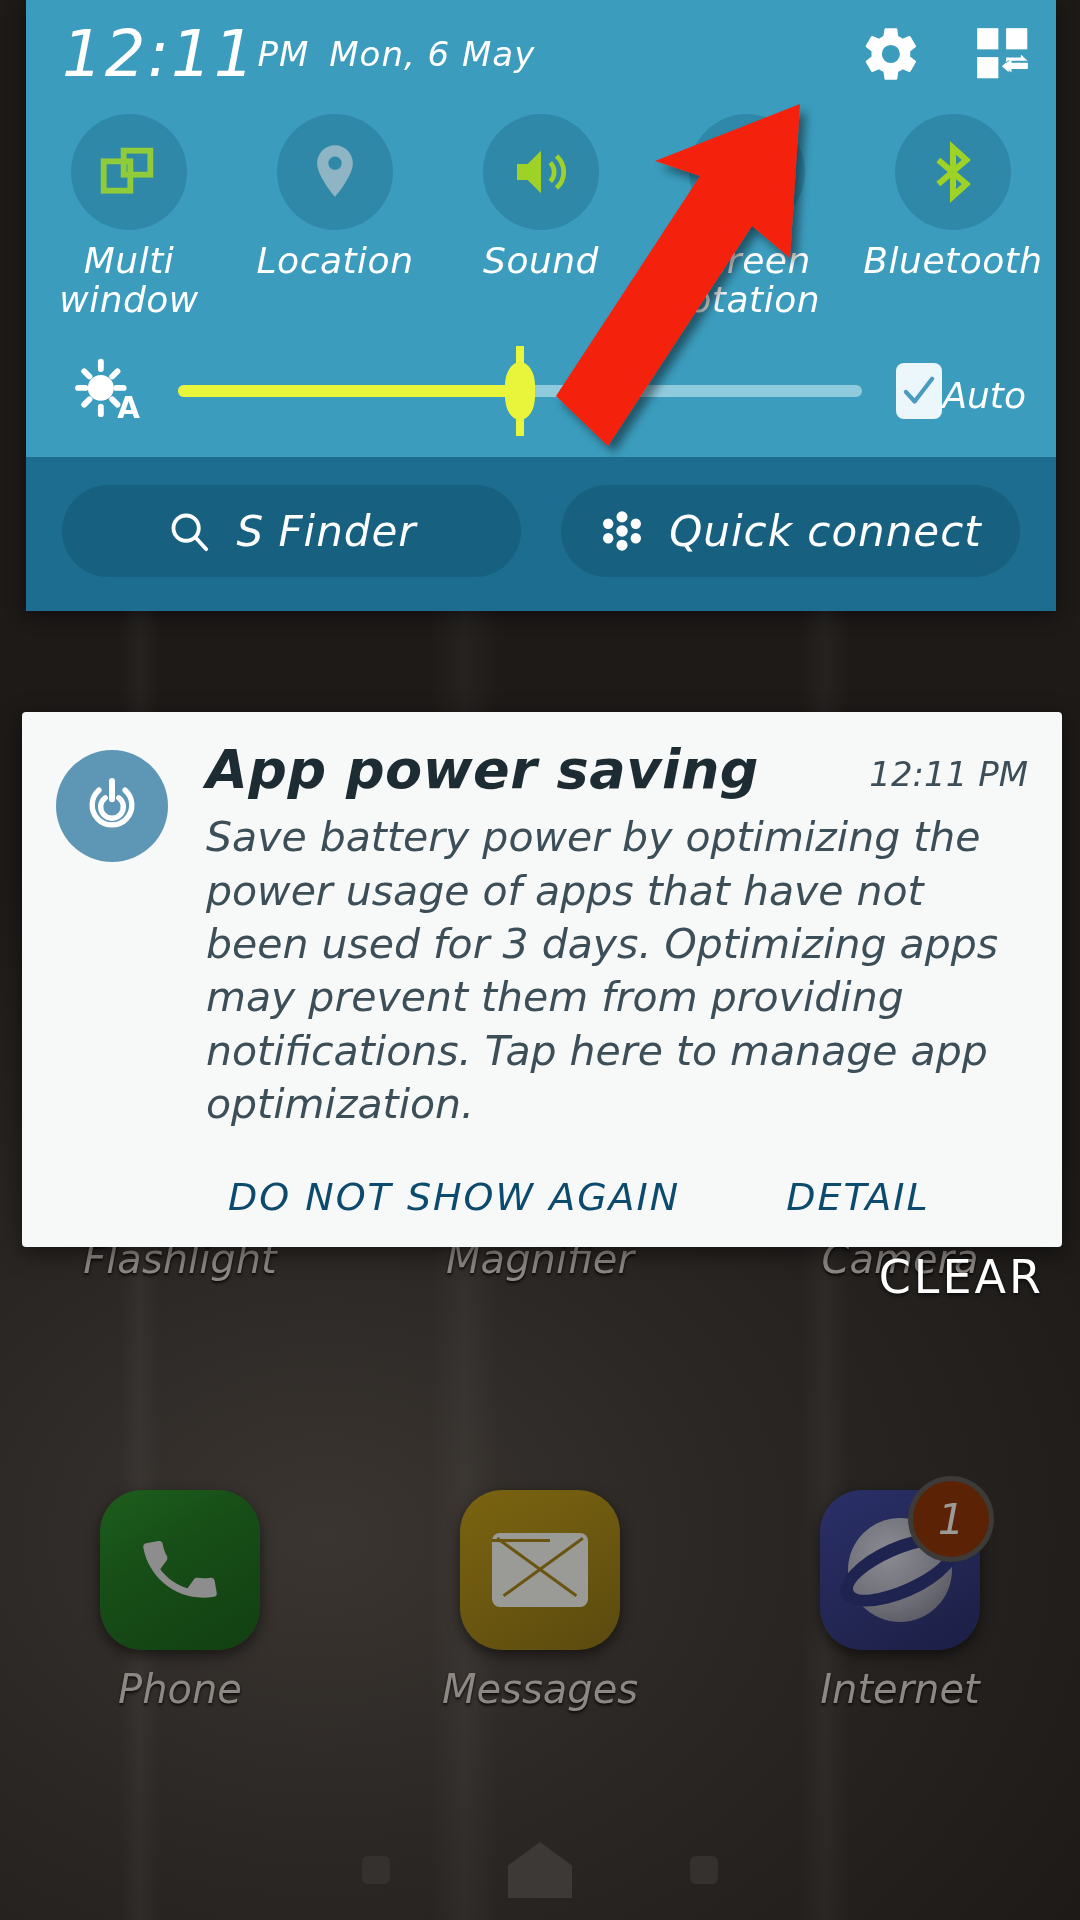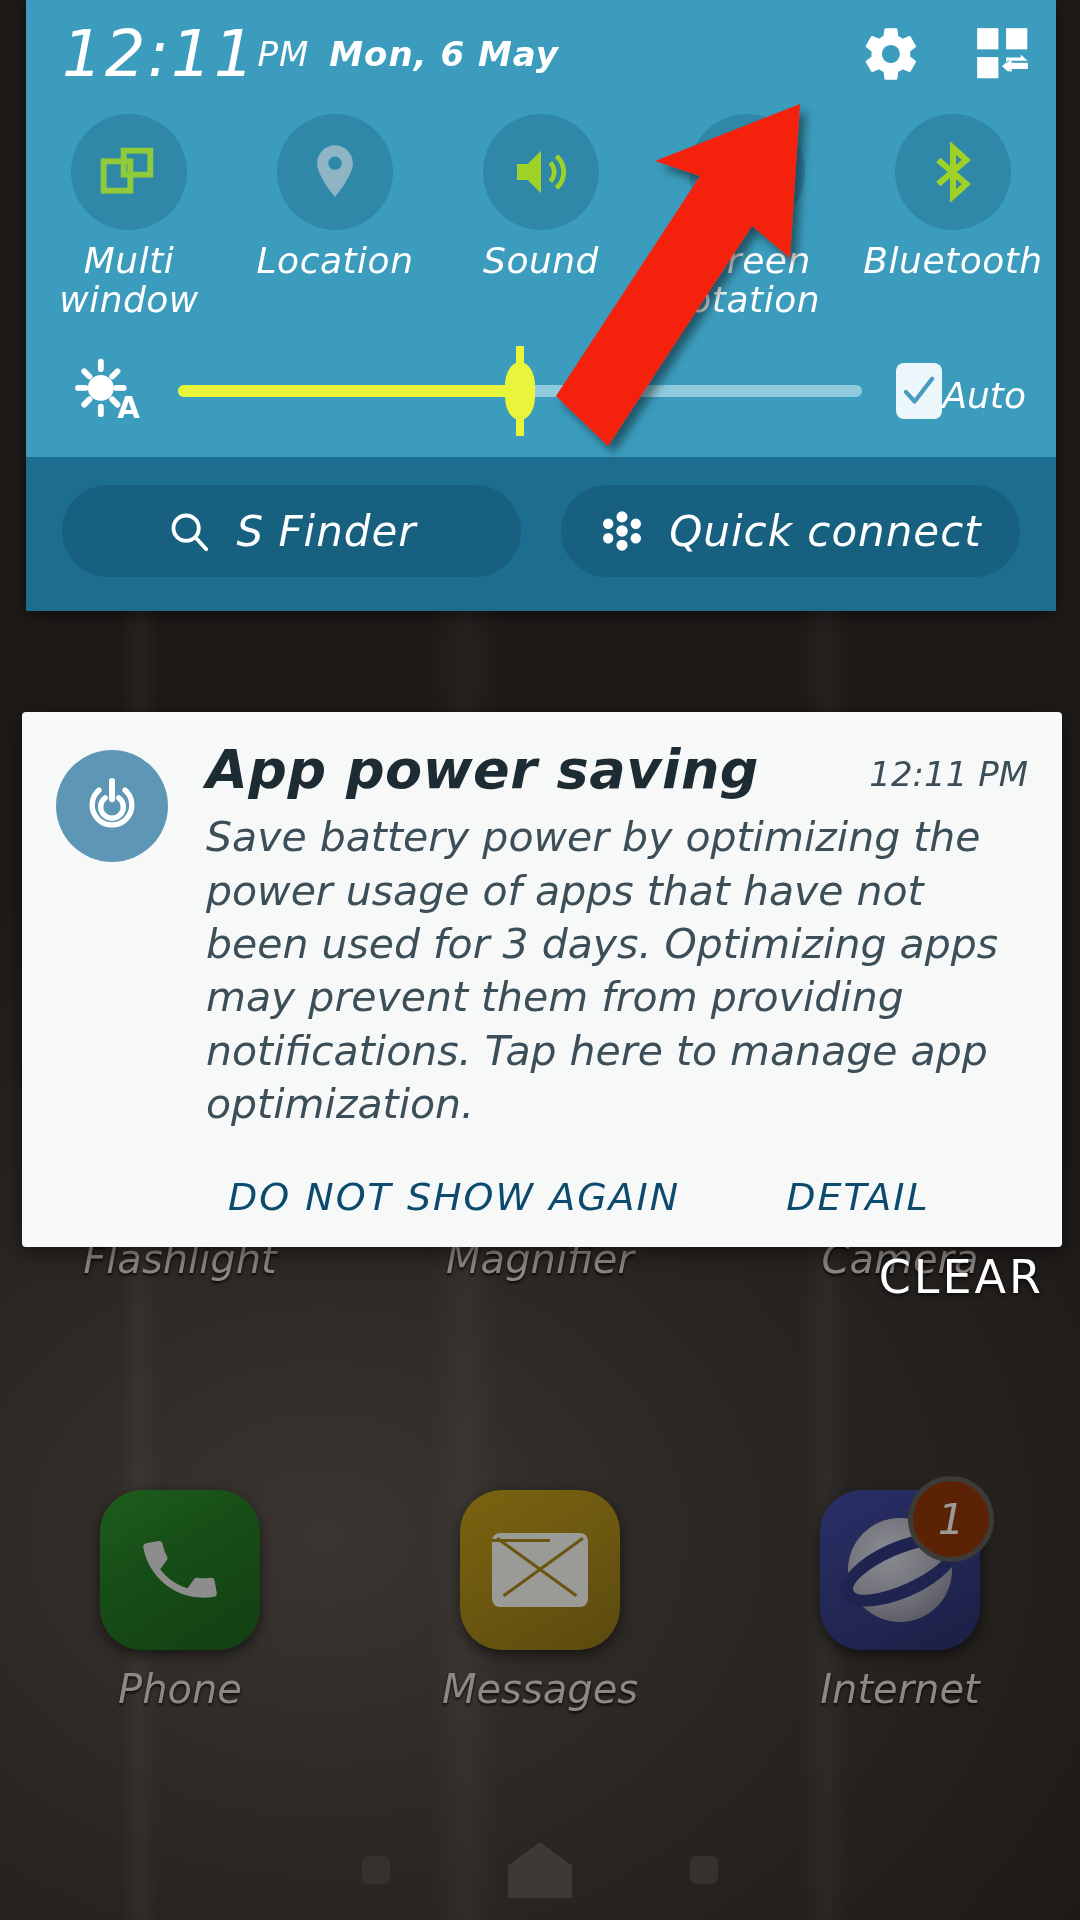--- a/index.html
+++ b/index.html
@@ -78,21 +78,21 @@
     box-shadow:0 4px 18px rgba(0,0,0,.45);
   }
   #status-row {
     height:108px; display:flex; align-items:center; padding:0 22px 0 36px;
   }
   .clock {
     font-family:"DejaVu Sans", sans-serif; font-size:64px; color:#ffffff;
     font-style:italic; letter-spacing:2px; line-height:1;
   }
   .ampm { font-size:34px; font-style:italic; color:#ffffff; margin-left:1px; letter-spacing:1px; }
-  .datetxt { font-size:34px; font-style:italic; color:#ffffff; margin-left:20px; letter-spacing:1px;font-weight:bold; }
+  .datetxt { font-size:34px; font-style:italic; color:#ffffff; margin-left:20px; letter-spacing:1px; }
   .spacer { flex:1; }
   .top-ic { width:62px; height:62px; margin-left:50px; }
 
   #toggle-row { display:flex; padding:6px 0 6px; }
   .toggle { flex:1; display:flex; flex-direction:column; align-items:center; }
   .toggle-circle {
     width:116px; height:116px; border-radius:50%; background:#2f88a8;
     display:flex; align-items:center; justify-content:center;
   }
   .toggle-label {

